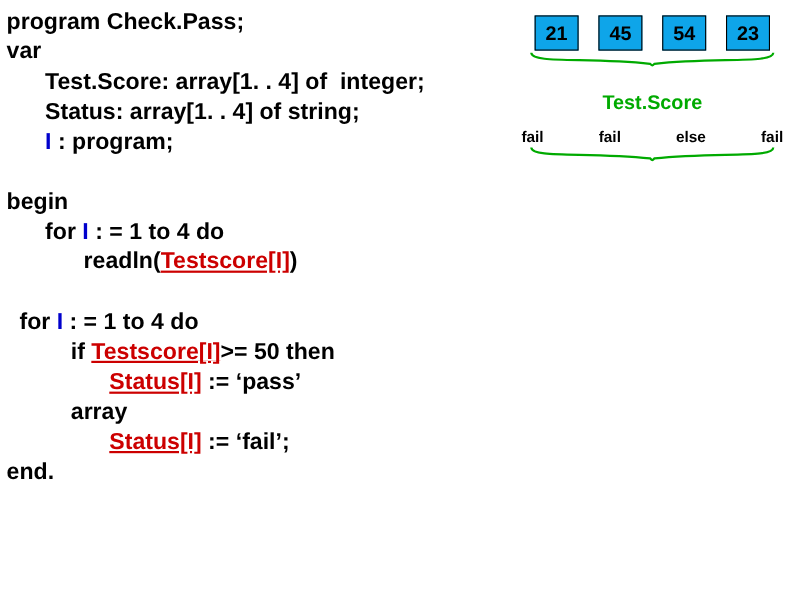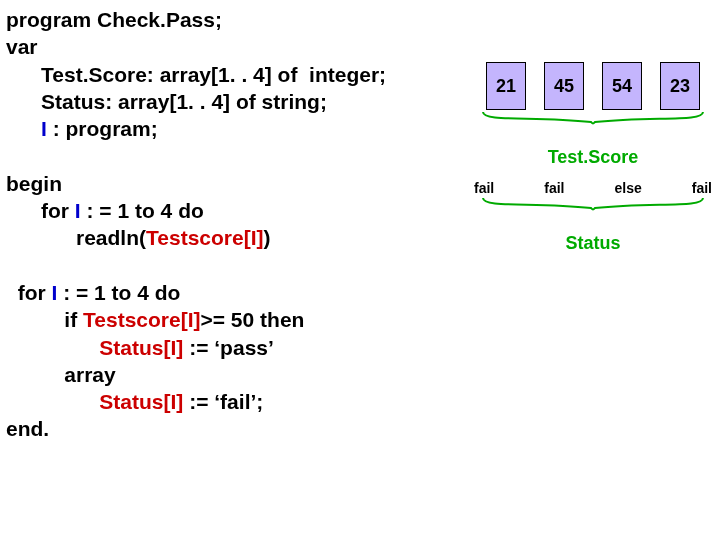--- a/index.html
+++ b/index.html
@@ -15,45 +15,44 @@
     position: absolute;
     left: 6px;
     top: 6px;
     font-size: 21px;
     font-weight: bold;
     line-height: 1.3;
     white-space: pre;
     color: #000;
   }
   .blue { color: #0000cc; }
-  .red { color: #cc0000; }
+  .red { color: #cc0000; text-decoration: underline; }
 
   .diagram {
     position: absolute;
     left: 470px;
     top: 14px;
     width: 246px;
     font-family: Arial, sans-serif;
   }
   .boxes {
     display: flex;
     gap: 18px;
     justify-content: center;
   }
   .boxes .cell {
     width: 40px;
-    height: 48px;
+    height: 32px;
     border: 1.5px solid #000;
-    background: #c4b5fd;
+    background: #0ea5e9;
     display: flex;
     align-items: center;
     justify-content: center;
     font-size: 18px;
     font-weight: bold;
-    margin-top: 48px;
   }
   .brace-wrap {
     position: relative;
     height: 22px;
     margin-top: 0;
   }
   .brace {
     width: 100%;
     height: 22px;
     display: block;
@@ -119,14 +118,13 @@
     <span>fail</span>
     <span>fail</span>
     <span>else</span>
     <span>fail</span>
   </div>
   <div class="brace-wrap">
     <svg class="brace" viewBox="0 0 240 22">
       <path d="M10,2 C10,12 60,6 118,12 C120,14 120,14 122,12 C180,6 230,12 230,2"></path>
     </svg>
   </div>
-  <div class="label">Status</div>
 </div>
 
 </body></html>

